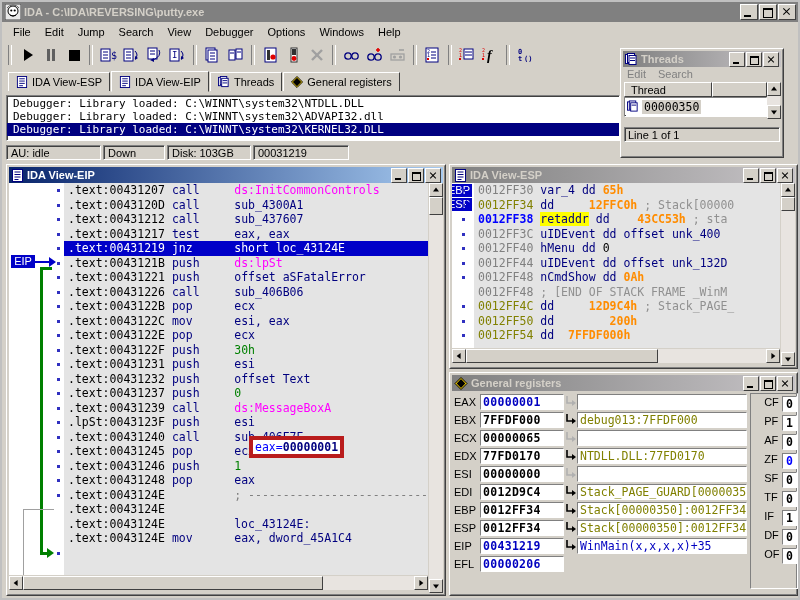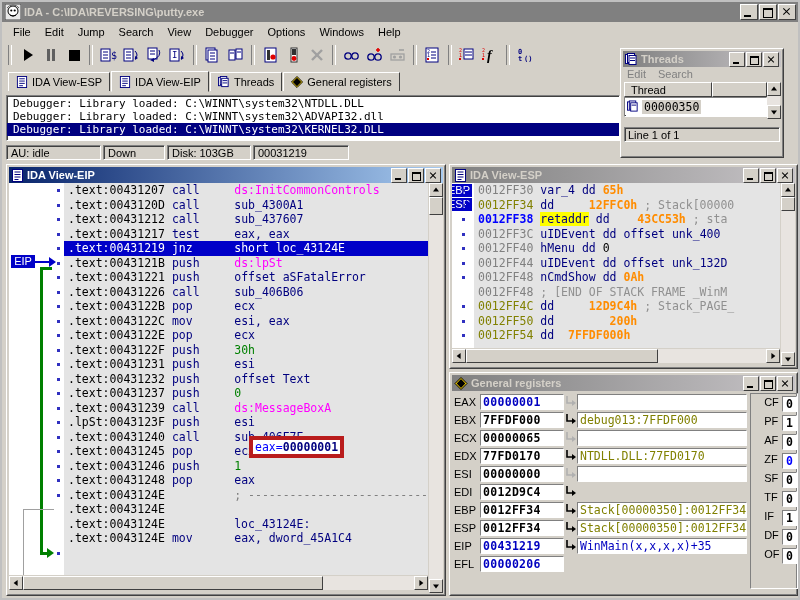--- a/index.html
+++ b/index.html
@@ -766,20 +766,21 @@
                 </svg></div>
               <div class="regdesc"></div>
             </div>
             <div class="regrow">
               <div class="regname">EDI</div>
               <div class="regval blk">0012D9C4</div>
               <div class="arrw"><svg width="11" height="12" viewBox="0 0 11 12">
                   <path d="M2 1 L2 8 L8 8" stroke="#000" stroke-width="1.6" fill="none"></path>
                   <polygon points="7,5 11,8 7,11" fill="#000"></polygon>
                 </svg></div>
+              <div class="regdesc">Stack_PAGE_GUARD[0000035</div>
             </div>
             <div class="regrow">
               <div class="regname">EBP</div>
               <div class="regval blk">0012FF34</div>
               <div class="arrw"><svg width="11" height="12" viewBox="0 0 11 12">
                   <path d="M2 1 L2 8 L8 8" stroke="#000" stroke-width="1.6" fill="none"></path>
                   <polygon points="7,5 11,8 7,11" fill="#000"></polygon>
                 </svg></div>
               <div class="regdesc">Stack[00000350]:0012FF34</div>
             </div>

